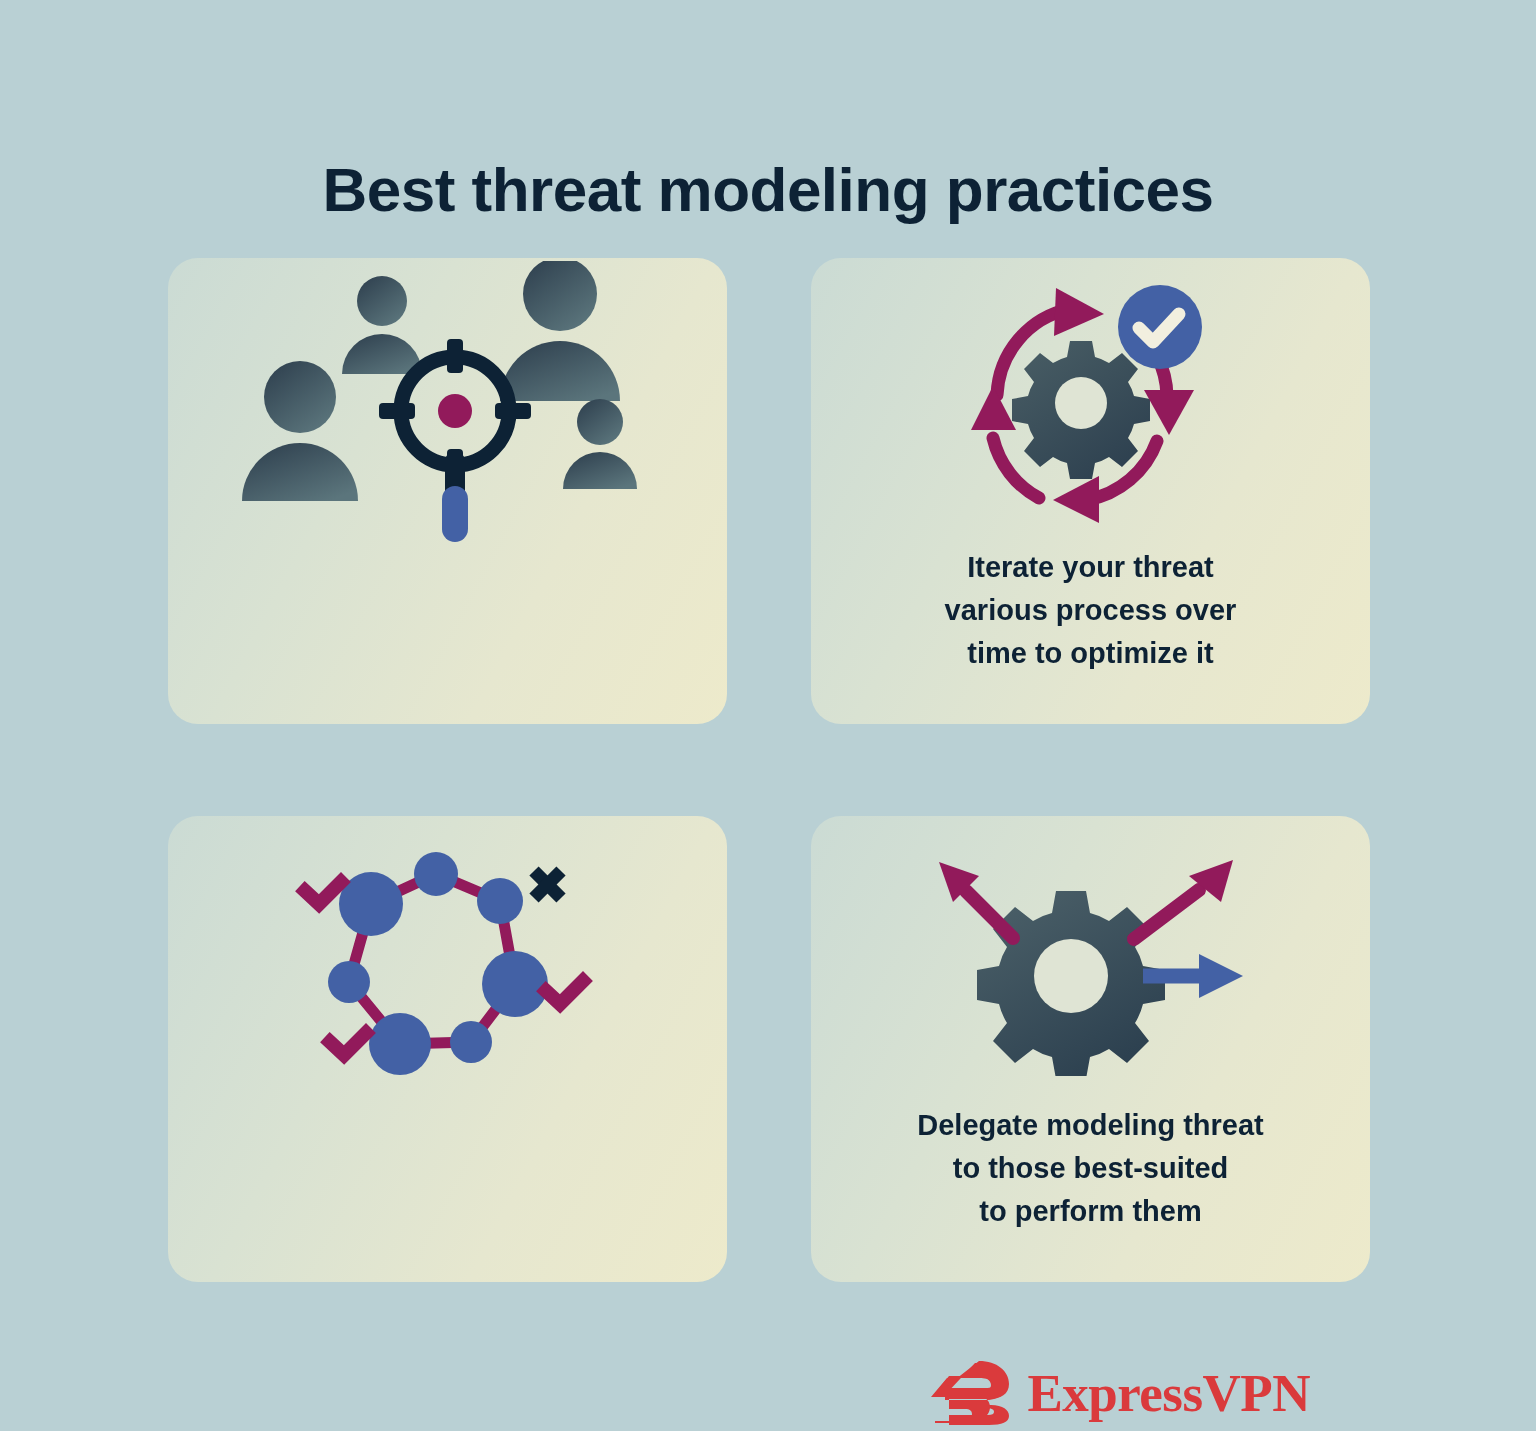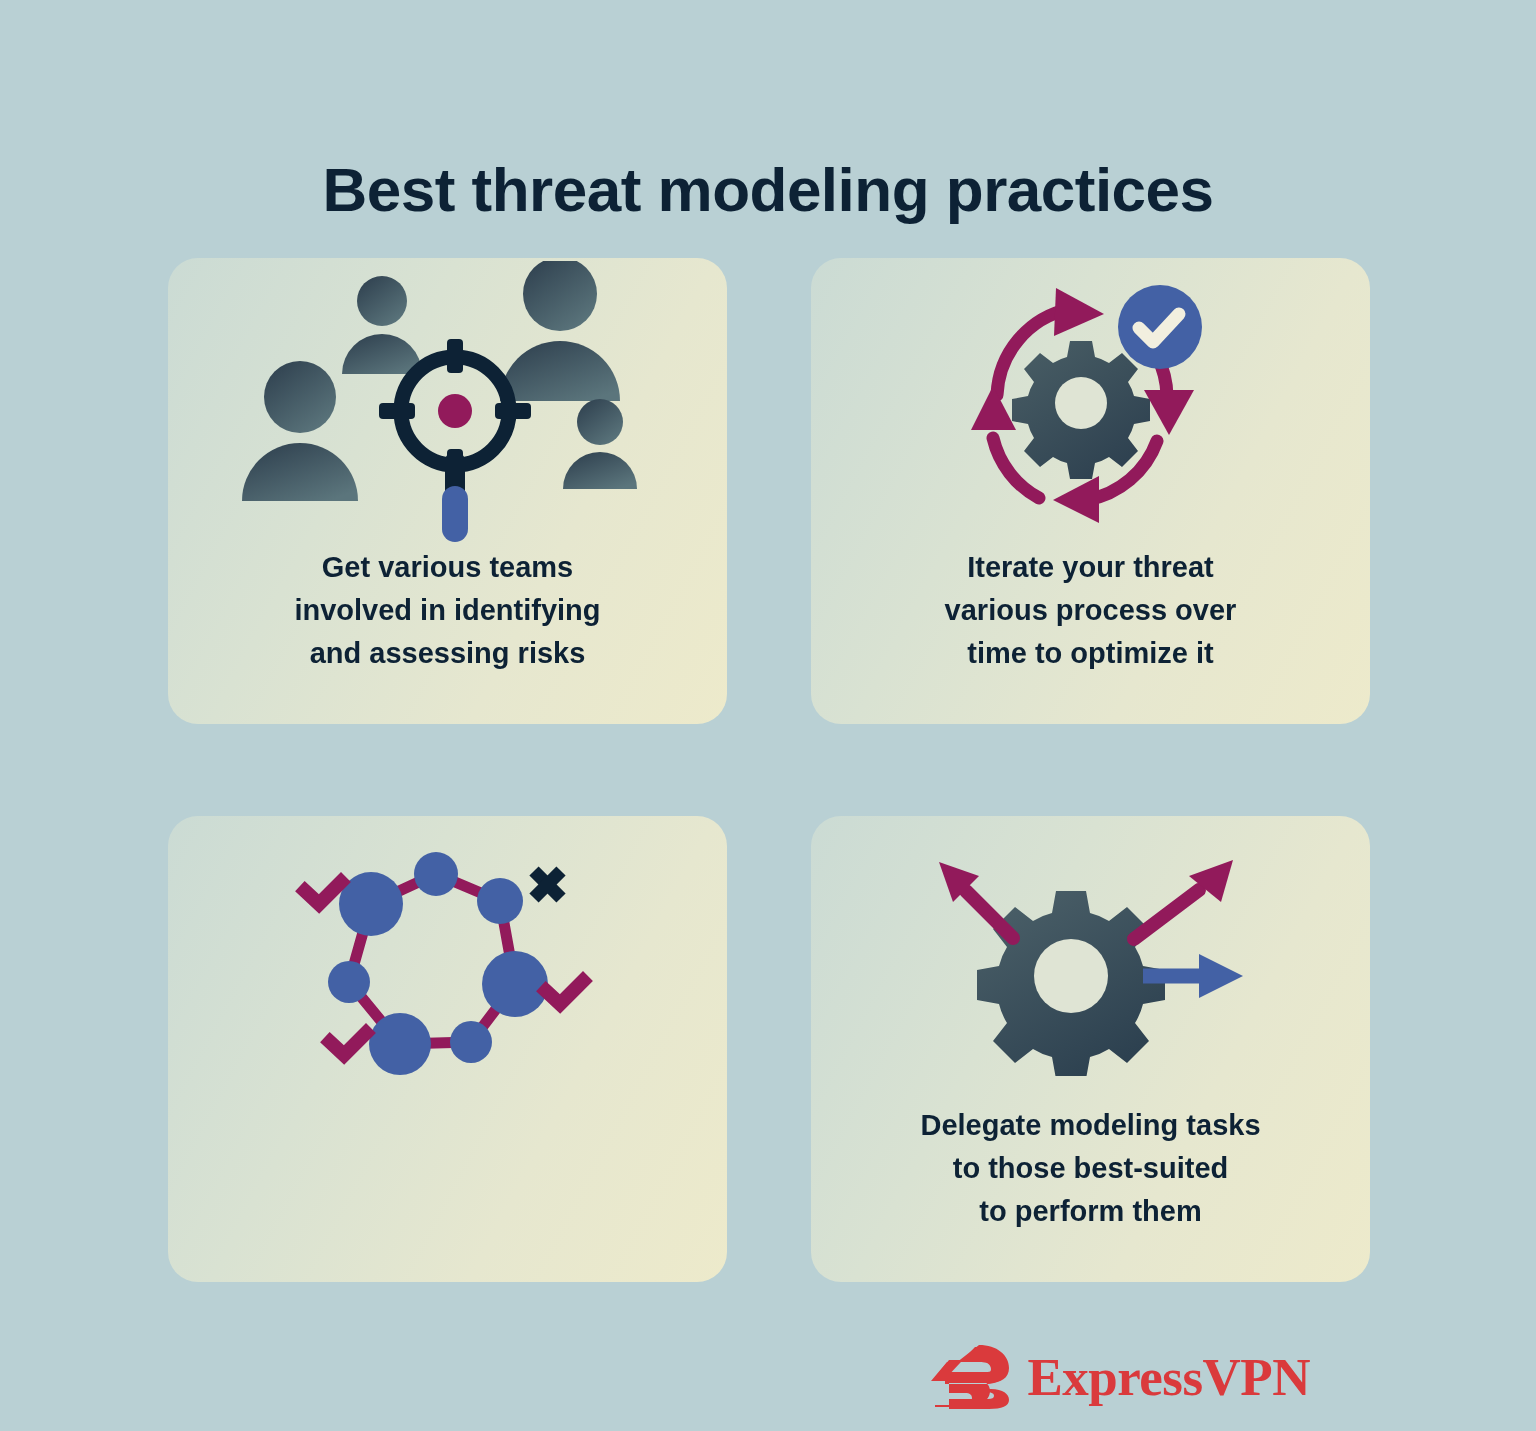--- a/index.html
+++ b/index.html
@@ -78,21 +78,21 @@
     line-height: 1.49;
     font-weight: 600;
     color: #0d2235;
     white-space: pre-line;
   }
 
   
   .footer-logo {
     position: absolute;
     right: 64px;
-    bottom: 48px;
+    bottom: 32px;
     display: flex;
     align-items: center;
     gap: 18px;
   }
   .logo-wordmark {
     font-family: "Liberation Serif", serif;
     font-size: 53px;
     font-weight: 700;
     color: #da3a3c;
     letter-spacing: -0.5px;
@@ -144,23 +144,20 @@
           <g>
             <circle cx="217" cy="150" r="54" fill="none" stroke="#0d2235" stroke-width="15"></circle>
             <rect x="209" y="78" width="16" height="34" rx="4" fill="#0d2235"></rect>
             <rect x="209" y="188" width="16" height="36" rx="4" fill="#0d2235"></rect>
             <rect x="141" y="142" width="36" height="16" rx="4" fill="#0d2235"></rect>
             <rect x="257" y="142" width="36" height="16" rx="4" fill="#0d2235"></rect>
             <circle cx="217" cy="150" r="17" fill="#921a5b"></circle>
           </g>
         </svg>
       </div>
-      <div class="card-text">Get various teams
-involved in identifying
-and assessing risks</div>
     </div>
 
     <div class="card">
       <div class="card-icon">
         <svg width="300" height="250" viewBox="0 0 300 250">
           <defs>
             <linearGradient id="slateGrad2" x1="0" y1="0" x2="0.7" y2="1">
               <stop offset="0%" stop-color="#4a5f66"></stop>
               <stop offset="100%" stop-color="#2e4150"></stop>
             </linearGradient>
@@ -273,21 +270,21 @@
             <line x1="213" y1="93" x2="278" y2="44" stroke="#921a5b" stroke-width="14" stroke-linecap="round"></line>
             <polygon points="312,14 300,56 268,30" fill="#921a5b"></polygon>
           </g>
 
           <g>
             <line x1="222" y1="130" x2="285" y2="130" stroke="#4361a5" stroke-width="15" stroke-linecap="butt"></line>
             <polygon points="278,108 322,130 278,152" fill="#4361a5"></polygon>
           </g>
         </svg>
       </div>
-      <div class="card-text">Delegate modeling tasks
+      <div class="card-text">Delegate modeling threat
 to those best-suited
 to perform them</div>
     </div>
 
   </div>
 
   <div class="footer-logo">
     <svg width="78" height="64" viewBox="0 0 78 64">
       <path fill="#da3a3c" d="
         M44 2

